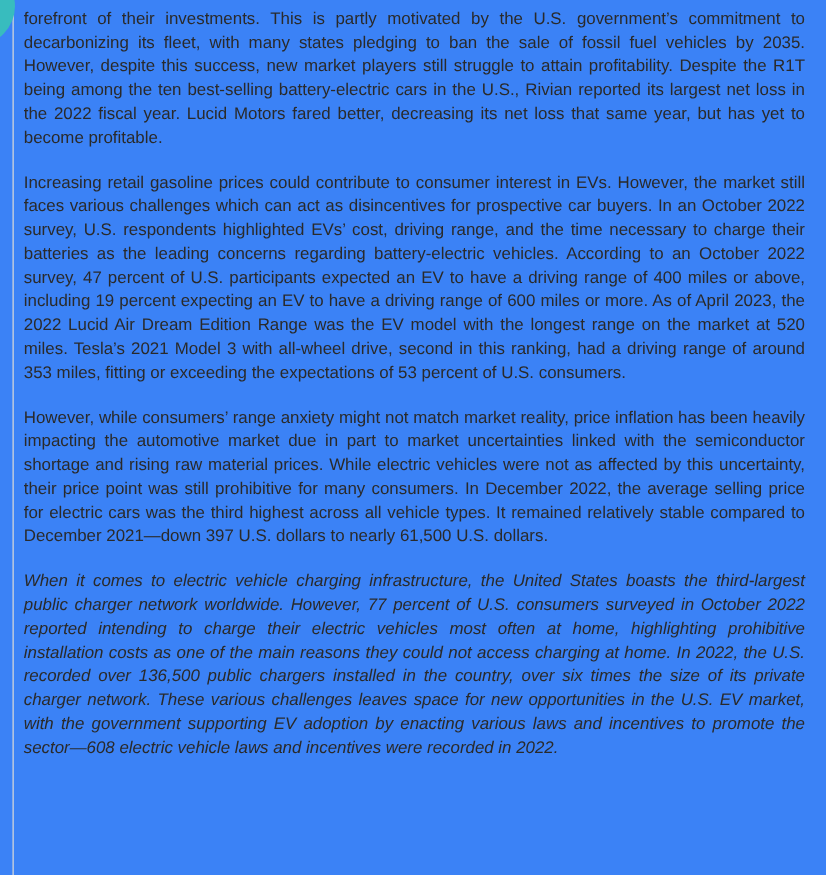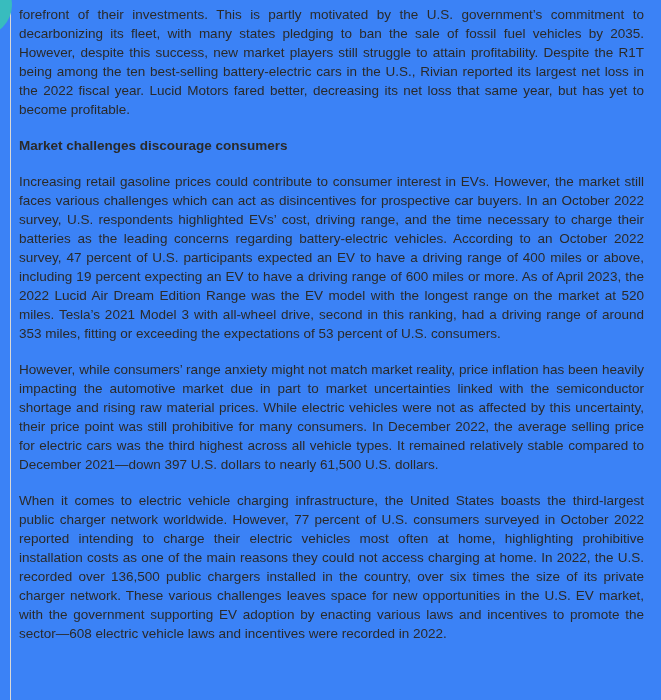--- a/index.html
+++ b/index.html
@@ -46,34 +46,34 @@
     z-index: 3;
   }
   .para {
     font-size: 13.5px;
     line-height: 19px;
     text-align: justify;
     margin: 0 0 17px 0;
   }
   .para:last-child {
     margin-bottom: 0;
+    font-style: italic;
   }
   .heading {
     font-size: 13.5px;
     line-height: 19px;
     font-weight: bold;
     margin: 0 0 17px 0;
   }
 </style>
 </head>
 <body>
 
 <div class="page">
   <div class="page-edge-line"></div>
   <div class="accent-circle"></div>
   <div class="content">
     <p class="para">forefront of their investments. This is partly motivated by the U.S. government’s commitment to decarbonizing its fleet, with many states pledging to ban the sale of fossil fuel vehicles by 2035. However, despite this success, new market players still struggle to attain profitability. Despite the R1T being among the ten best-selling battery-electric cars in the U.S., Rivian reported its largest net loss in the 2022 fiscal year. Lucid Motors fared better, decreasing its net loss that same year, but has yet to become profitable.</p>
-    <h2 class="heading">Market challenges discourage consumers</h2>
     <p class="para">Increasing retail gasoline prices could contribute to consumer interest in EVs. However, the market still faces various challenges which can act as disincentives for prospective car buyers. In an October 2022 survey, U.S. respondents highlighted EVs’ cost, driving range, and the time necessary to charge their batteries as the leading concerns regarding battery-electric vehicles. According to an October 2022 survey, 47 percent of U.S. participants expected an EV to have a driving range of 400 miles or above, including 19 percent expecting an EV to have a driving range of 600 miles or more. As of April 2023, the 2022 Lucid Air Dream Edition Range was the EV model with the longest range on the market at 520 miles. Tesla’s 2021 Model 3 with all-wheel drive, second in this ranking, had a driving range of around 353 miles, fitting or exceeding the expectations of 53 percent of U.S. consumers.</p>
     <p class="para">However, while consumers’ range anxiety might not match market reality, price inflation has been heavily impacting the automotive market due in part to market uncertainties linked with the semiconductor shortage and rising raw material prices. While electric vehicles were not as affected by this uncertainty, their price point was still prohibitive for many consumers. In December 2022, the average selling price for electric cars was the third highest across all vehicle types. It remained relatively stable compared to December 2021—down 397 U.S. dollars to nearly 61,500 U.S. dollars.</p>
     <p class="para">When it comes to electric vehicle charging infrastructure, the United States boasts the third-largest public charger network worldwide. However, 77 percent of U.S. consumers surveyed in October 2022 reported intending to charge their electric vehicles most often at home, highlighting prohibitive installation costs as one of the main reasons they could not access charging at home. In 2022, the U.S. recorded over 136,500 public chargers installed in the country, over six times the size of its private charger network. These various challenges leaves space for new opportunities in the U.S. EV market, with the government supporting EV adoption by enacting various laws and incentives to promote the sector—608 electric vehicle laws and incentives were recorded in 2022.</p>
   </div>
 </div>
 
 </body></html>

